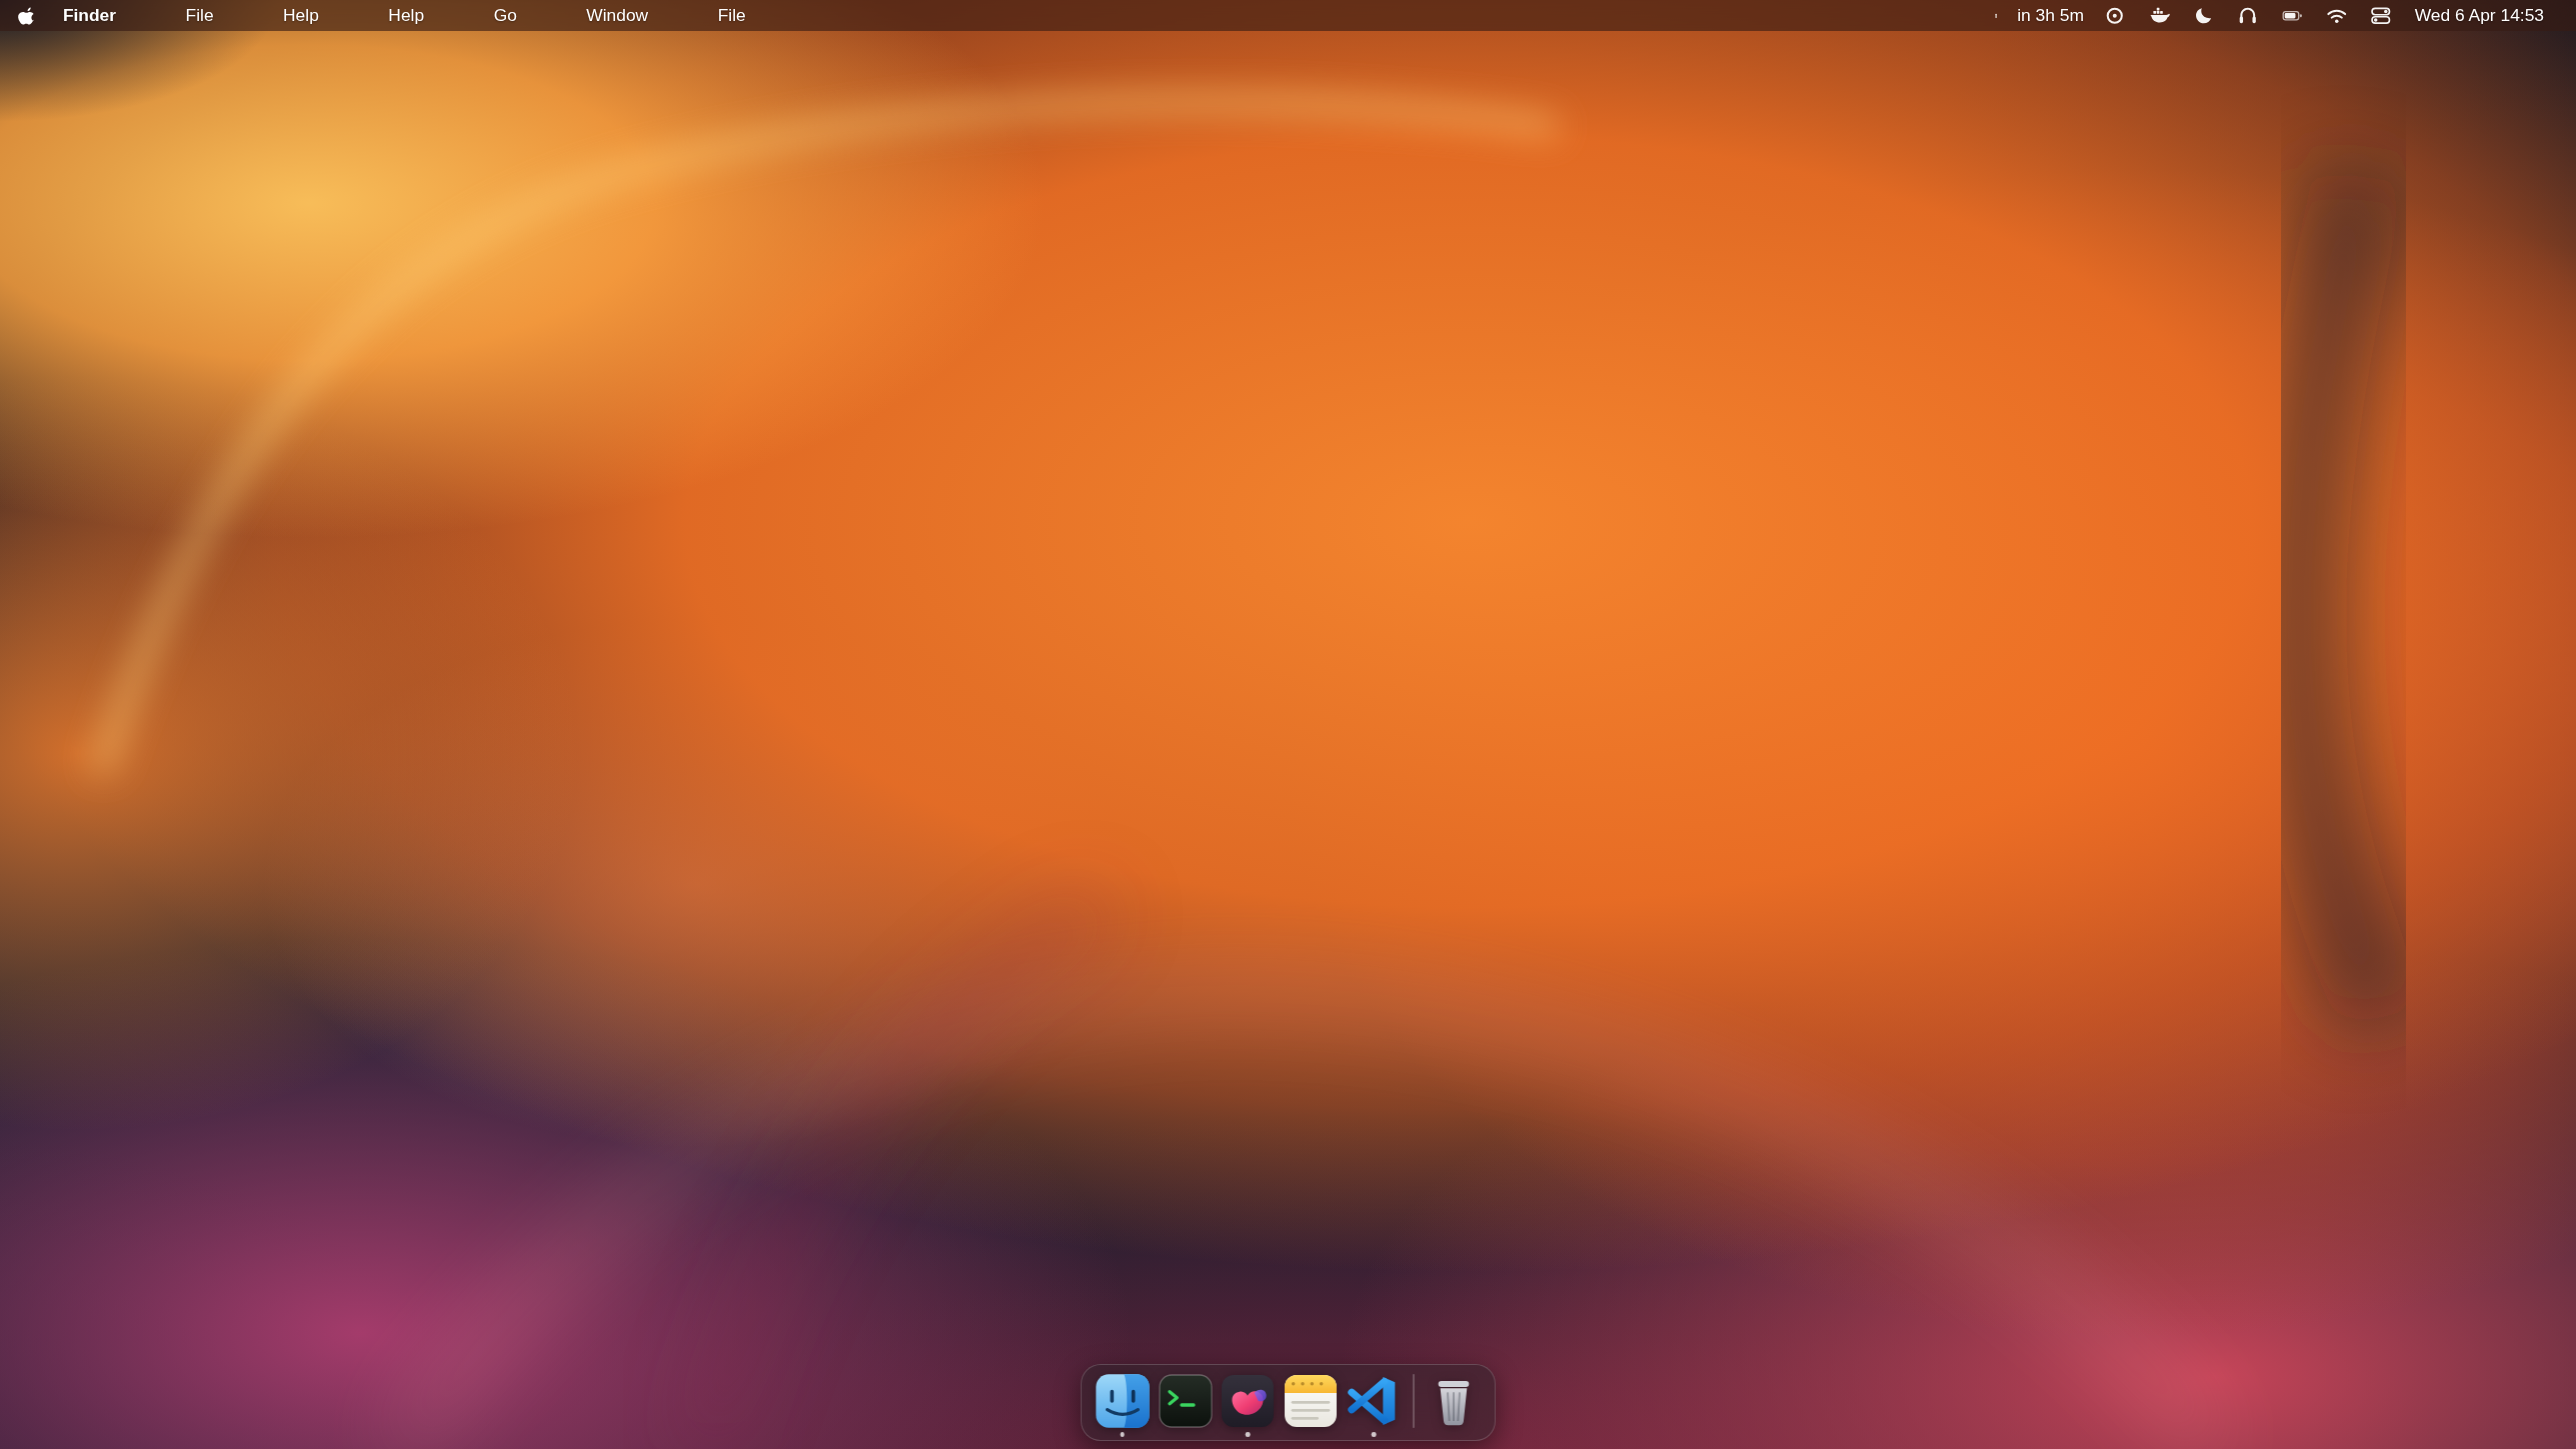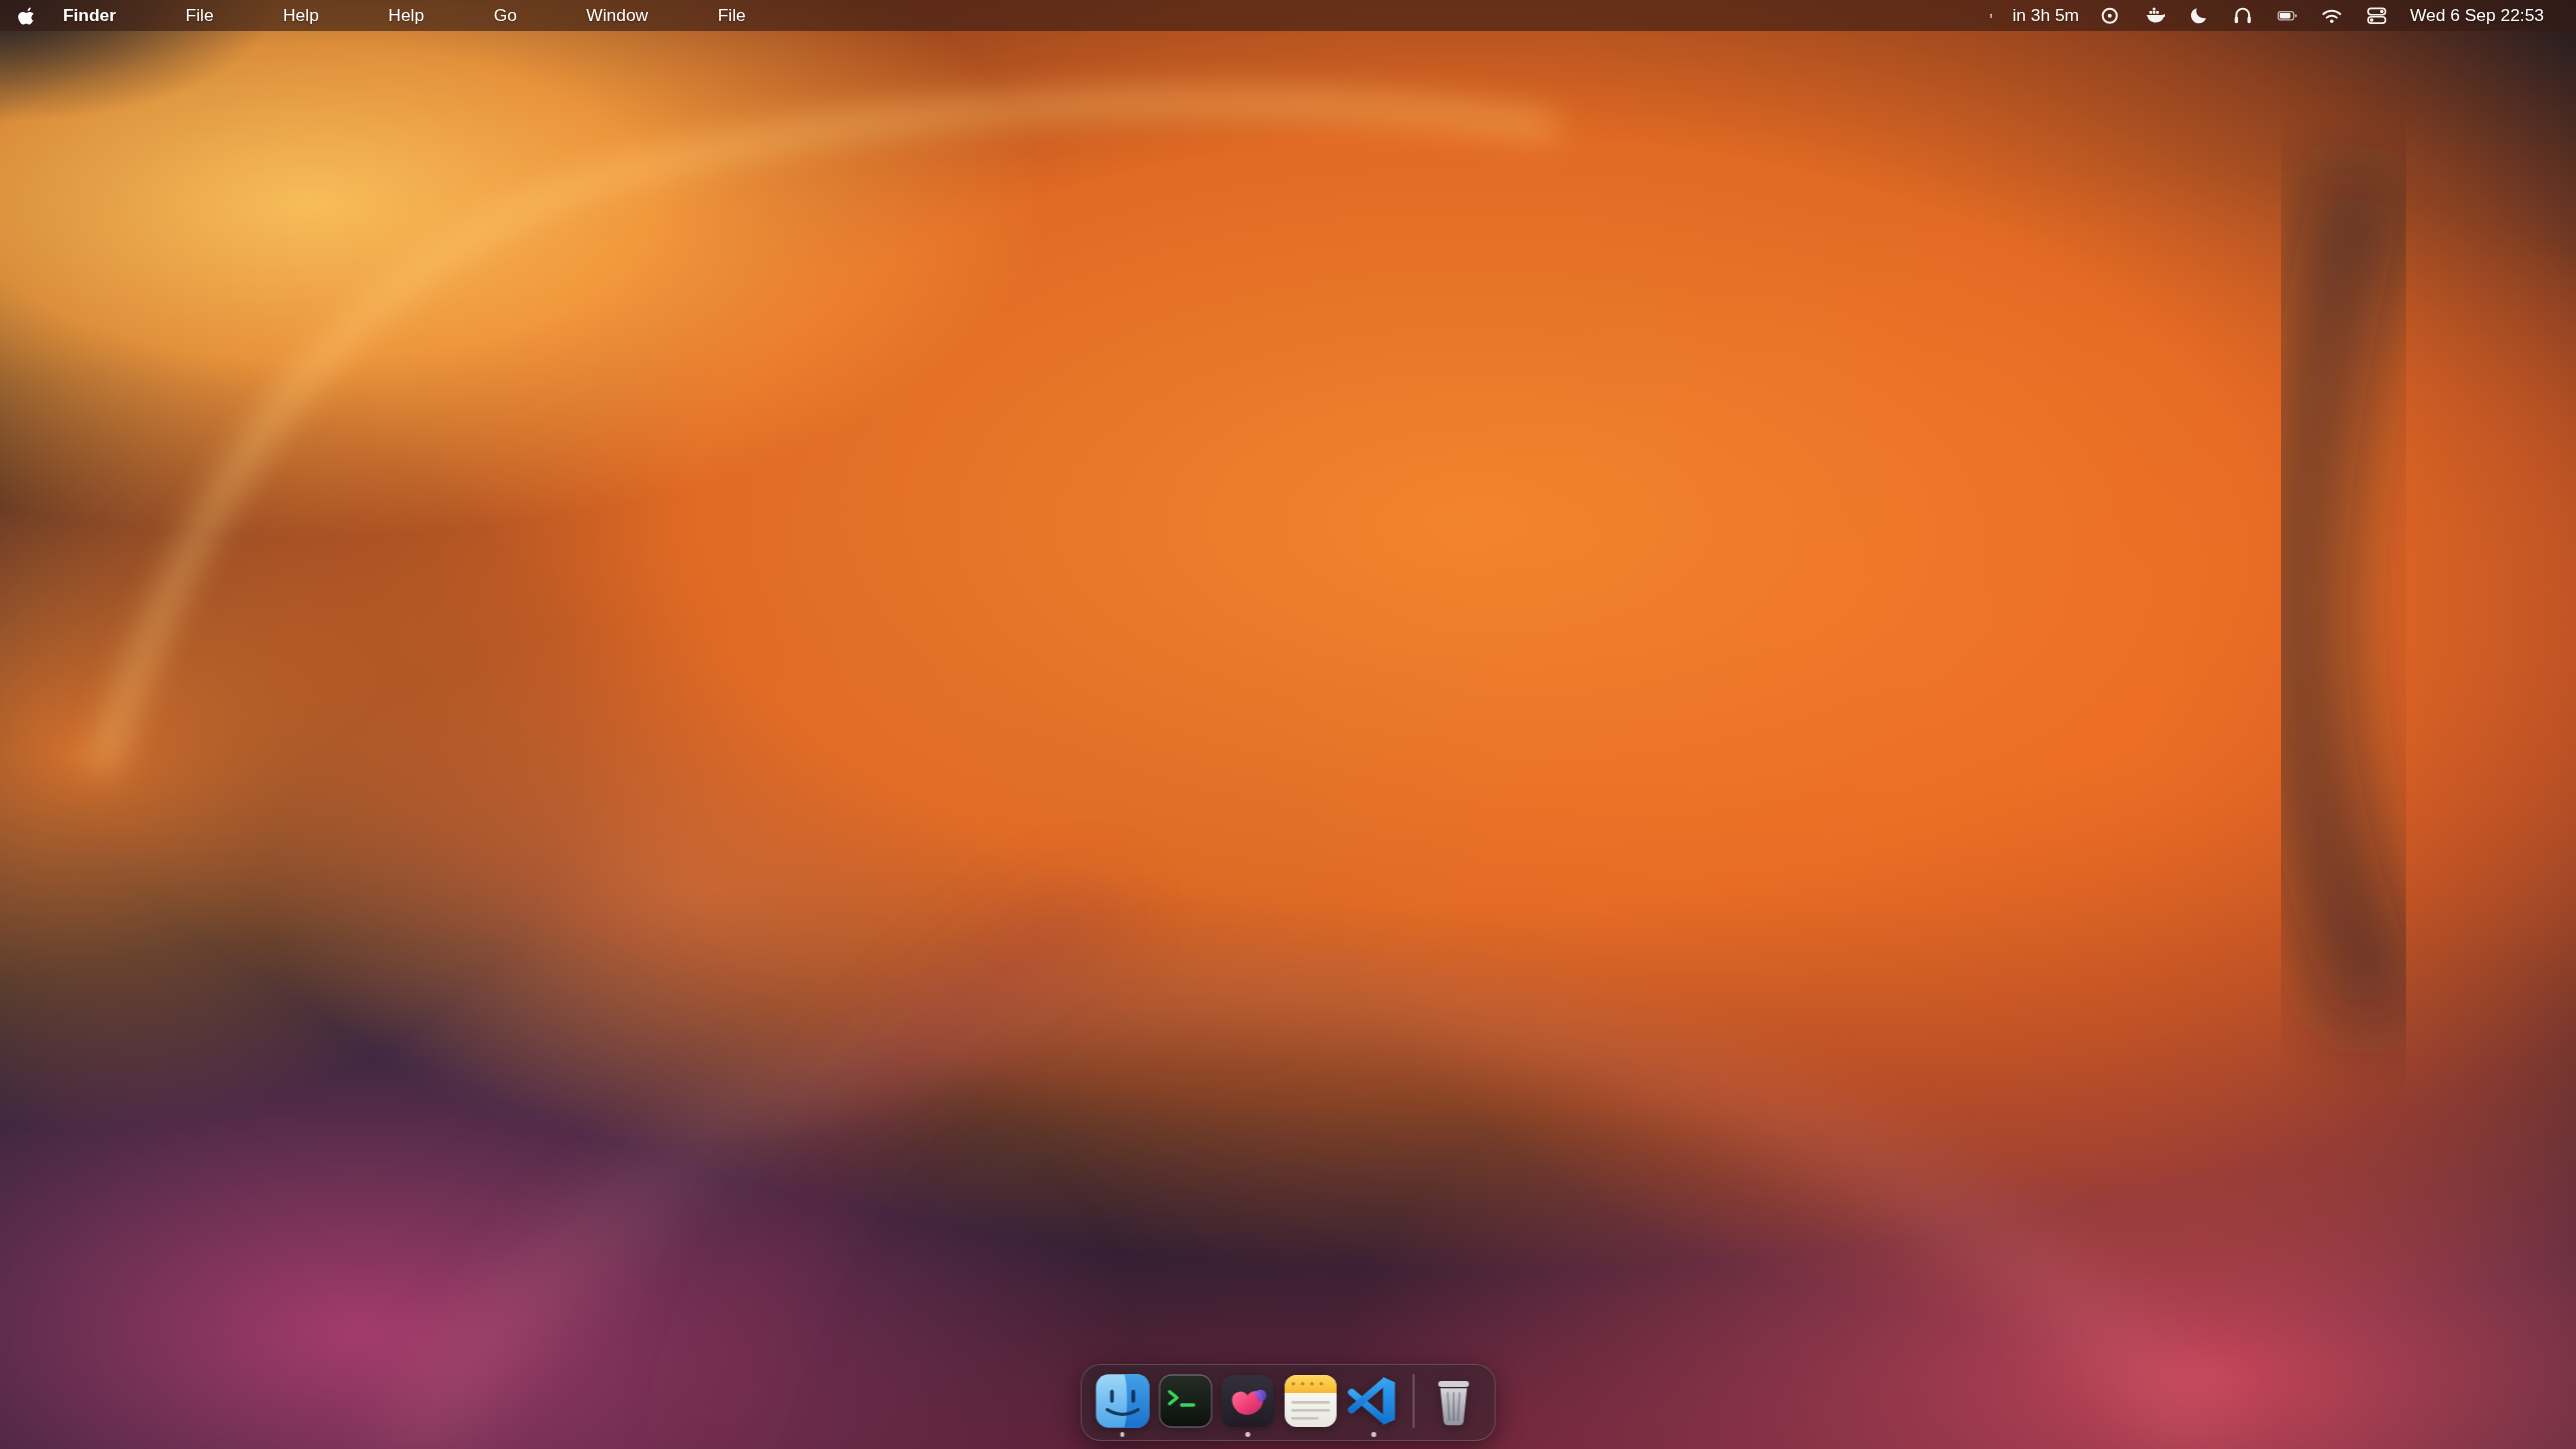--- a/index.html
+++ b/index.html
@@ -172,21 +172,21 @@
 
       <span class="status-icon">
         <svg viewBox="0 0 32 32" fill="none" stroke="#ffffff" stroke-width="2.4">
           <rect x="3" y="5" width="26" height="9.5" rx="4.75"></rect>
           <circle cx="23.5" cy="9.75" r="2.6" fill="#ffffff" stroke="none"></circle>
           <rect x="3" y="17.5" width="26" height="9.5" rx="4.75"></rect>
           <circle cx="8.5" cy="22.25" r="2.6" fill="#ffffff" stroke="none"></circle>
         </svg>
       </span>
 
-      <span class="menubar-clock">Wed 6 Sep 22:53</span>
+      <span class="menubar-clock">Wed 6 Apr 14:53</span>
     </div>
   </div>
 
   <div class="dock">
 
     <div class="dock-item">
       <svg class="dock-icon" viewBox="0 0 84 84">
         <defs>
           <linearGradient id="fL" x1="0" y1="0" x2="0" y2="1">
               <stop offset="0" stop-color="#9ed8f8"></stop>

